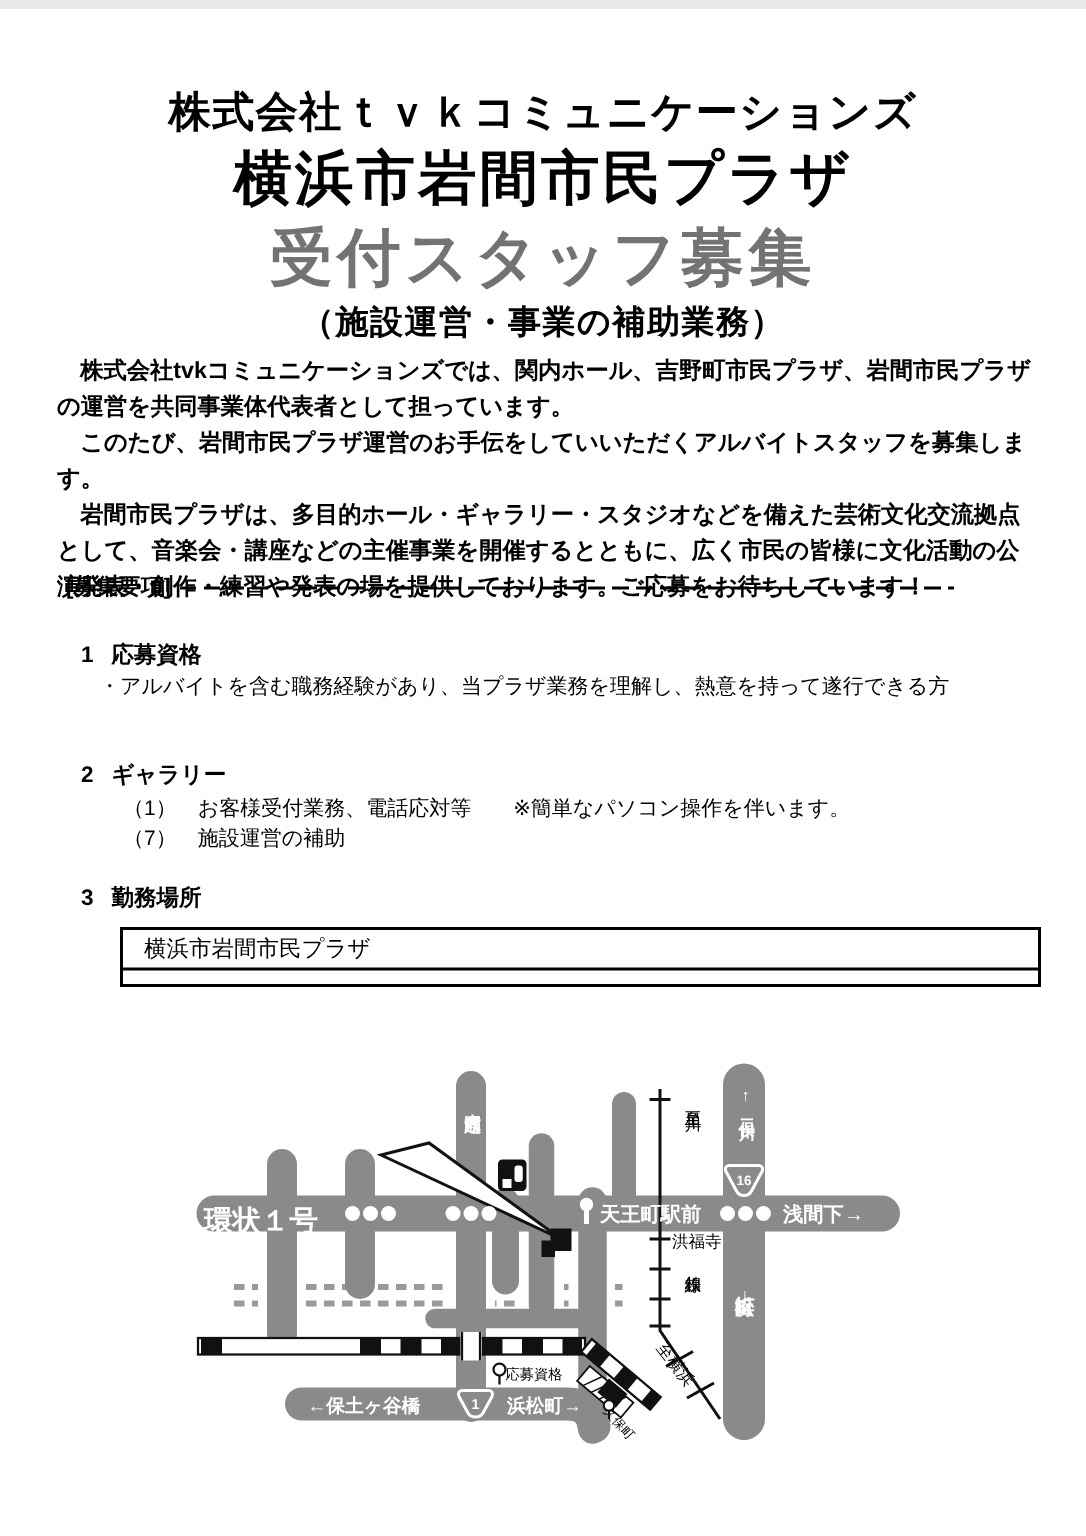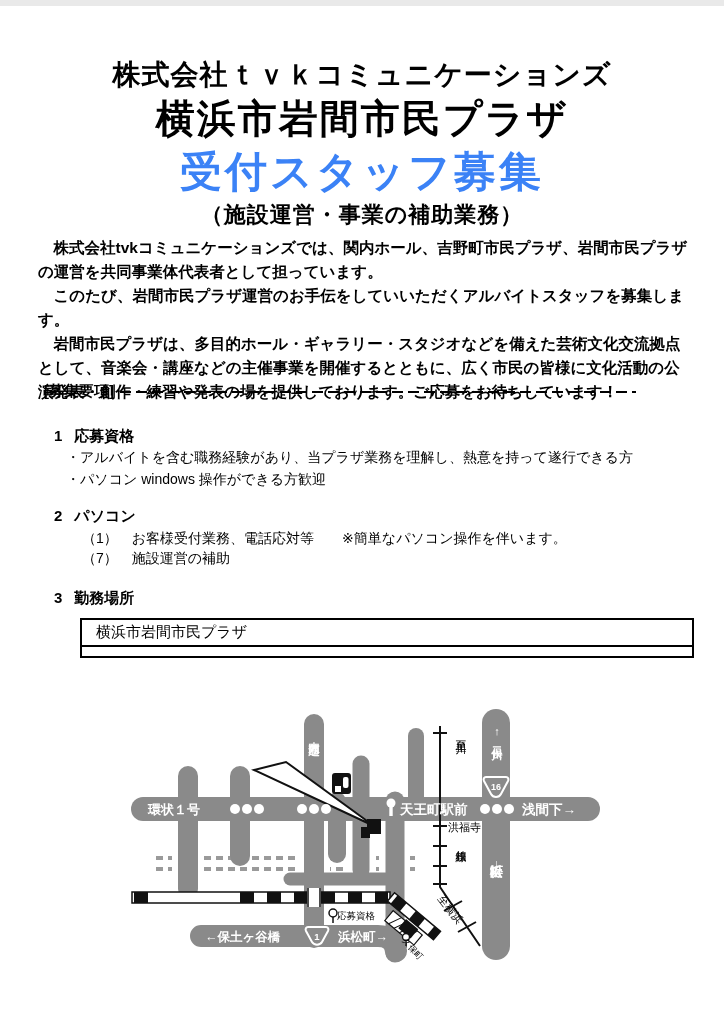--- a/index.html
+++ b/index.html
@@ -31,42 +31,41 @@
   .rot52{transform:rotate(52deg);transform-origin:left top;}
   .rot48{transform:rotate(48deg);transform-origin:left top;}
 </style>
 </head>
 <body>
 
 <div class="page">
 
   <div class="abs ctr t1">株式会社ｔｖｋコミュニケーションズ</div>
   <div class="abs ctr t2">横浜市岩間市民プラザ</div>
-  <div class="abs ctr t3" style="color:#3b82f6;">受付スタッフ募集</div>
+  <div class="abs ctr t3" style="color:#737373;">受付スタッフ募集</div>
   <div class="abs ctr t4">（施設運営・事業の補助業務）</div>
 
   <div class="abs intro">
     <p>株式会社tvkコミュニケーションズでは、関内ホール、吉野町市民プラザ、岩間市民プラザの運営を共同事業体代表者として担っています。</p>
     <p>このたび、岩間市民プラザ運営のお手伝をしていいただくアルバイトスタッフを募集します。</p>
     <p>岩間市民プラザは、多目的ホール・ギャラリー・スタジオなどを備えた芸術文化交流拠点として、音楽会・講座などの主催事業を開催するとともに、広く市民の皆様に文化活動の公演発表・創作・練習や発表の場を提供しております。ご応募をお待ちしています！</p>
   </div>
 
   <div class="abs yoko">
     <span class="lbl">[募集要項]</span>
     <span class="dash"></span>
   </div>
 
   <div class="abs sec-h" style="top:421px;">
     <span class="no">1</span><span>応募資格</span>
   </div>
   <div class="abs it" style="top:443px;left:66px;">・アルバイトを含む職務経験があり、当プラザ業務を理解し、熱意を持って遂行できる方</div>
-  <div class="abs it" style="top:465px;left:66px;">・パソコン windows 操作ができる方歓迎</div>
 
   <div class="abs sec-h" style="top:501px;">
-    <span class="no">2</span><span>パソコン</span>
+    <span class="no">2</span><span>ギャラリー</span>
   </div>
   <div class="abs it" style="top:524px;left:82px;">（1）　お客様受付業務、電話応対等　　※簡単なパソコン操作を伴います。</div>
   <div class="abs it" style="top:544px;left:82px;">（7）　施設運営の補助</div>
 
   <div class="abs sec-h" style="top:583px;">
     <span class="no">3</span><span>勤務場所</span>
   </div>
 
   <div class="abs loc-box">
     <div class="loc-name">横浜市岩間市民プラザ</div>
@@ -180,21 +179,21 @@
       <g>
         <path d="M358,71 h20 c2,0 3,2 2,4 l-7,13 c-2,4 -8,4 -10,0 l-7,-13 c-1,-2 0,-4 2,-4 z" fill="none" stroke="#fff" stroke-width="2"></path>
         <text x="368" y="84" fill="#fff" font-size="9" font-weight="bold" text-anchor="middle">16</text>
       </g>
       <g>
         <path d="M180,221 h18 c2,0 3,2 2,4 l-6,11 c-2,3.5 -8,3.5 -10,0 l-6,-11 c-1,-2 0,-4 2,-4 z" fill="none" stroke="#fff" stroke-width="2"></path>
         <text x="189" y="233.5" fill="#fff" font-size="9.5" font-weight="bold" text-anchor="middle">1</text>
       </g>
     </svg>
 
-    <div class="ml wt" style="left:148px;top:95px;font-size:13px;">環状１号</div>
+    <div class="ml wt" style="left:136px;top:95px;font-size:19px;">環状１号</div>
     <div class="ml wt" style="left:400px;top:95px;font-size:13.5px;">天王町駅前</div>
     <div class="ml wt" style="left:522px;top:95px;font-size:13.5px;">浅間下→</div>
     <div class="ml wt v" style="left:306px;top:27px;font-size:11.5px;">大門通り</div>
     <div class="ml wt v" style="left:489px;top:19px;font-size:11px;">↑二俣川</div>
     <div class="ml wt v" style="left:487px;top:147px;font-size:13px;">浜松町↓</div>
     <div class="ml wt" style="left:205px;top:223px;font-size:12.5px;">←保土ヶ谷橋</div>
     <div class="ml wt" style="left:338px;top:223px;font-size:12.5px;">浜松町→</div>
 
     <div class="ml v" style="left:453px;top:26px;font-size:11px;">至星川</div>
     <div class="ml" style="left:448px;top:114px;font-size:11px;">洪福寺</div>

